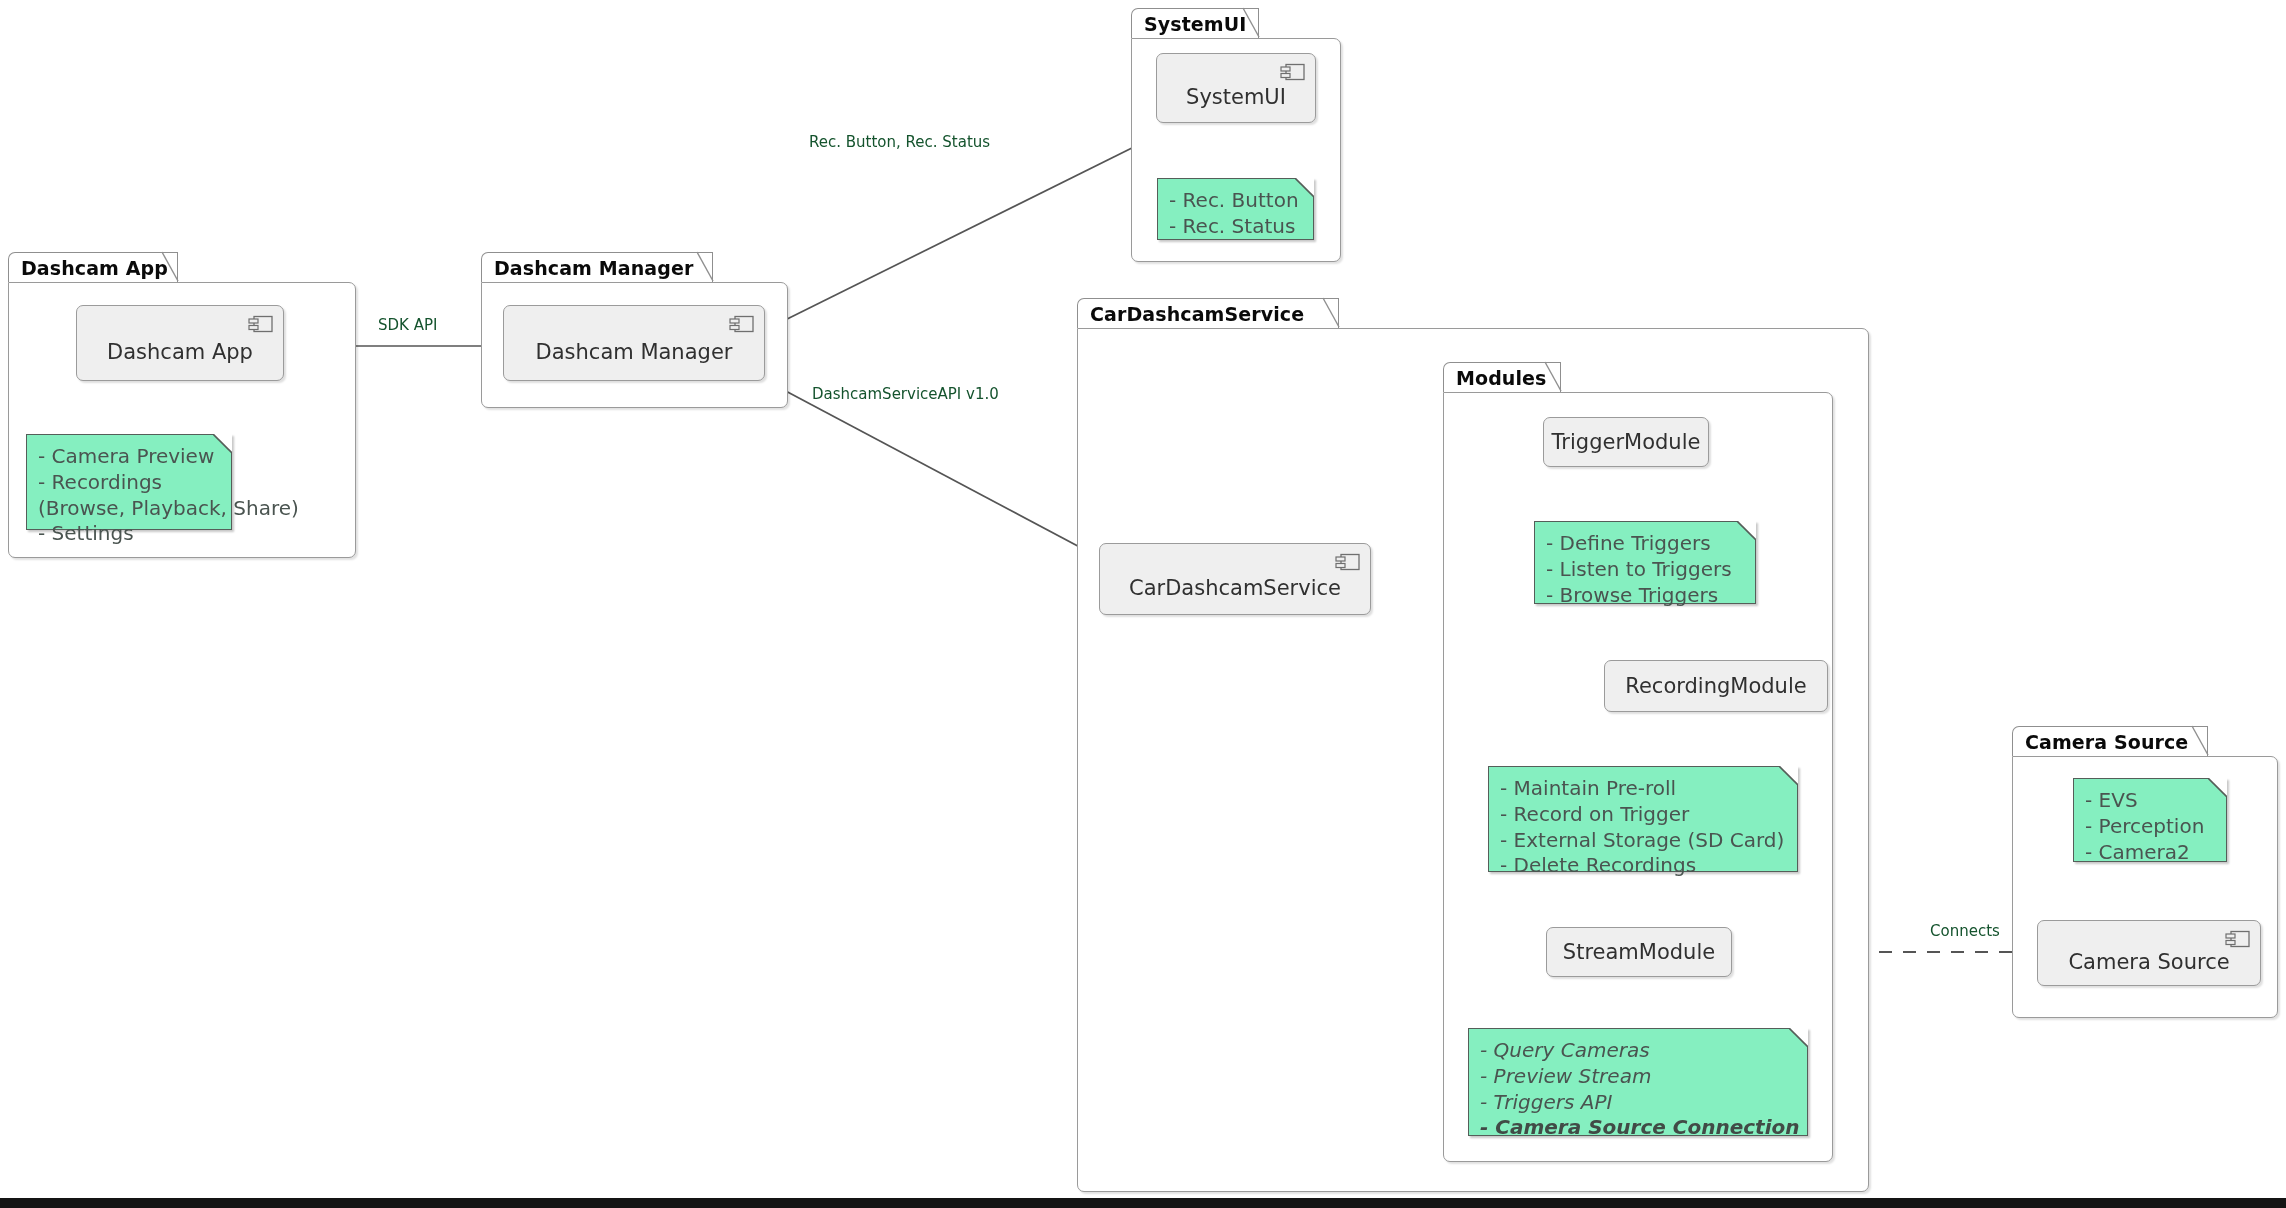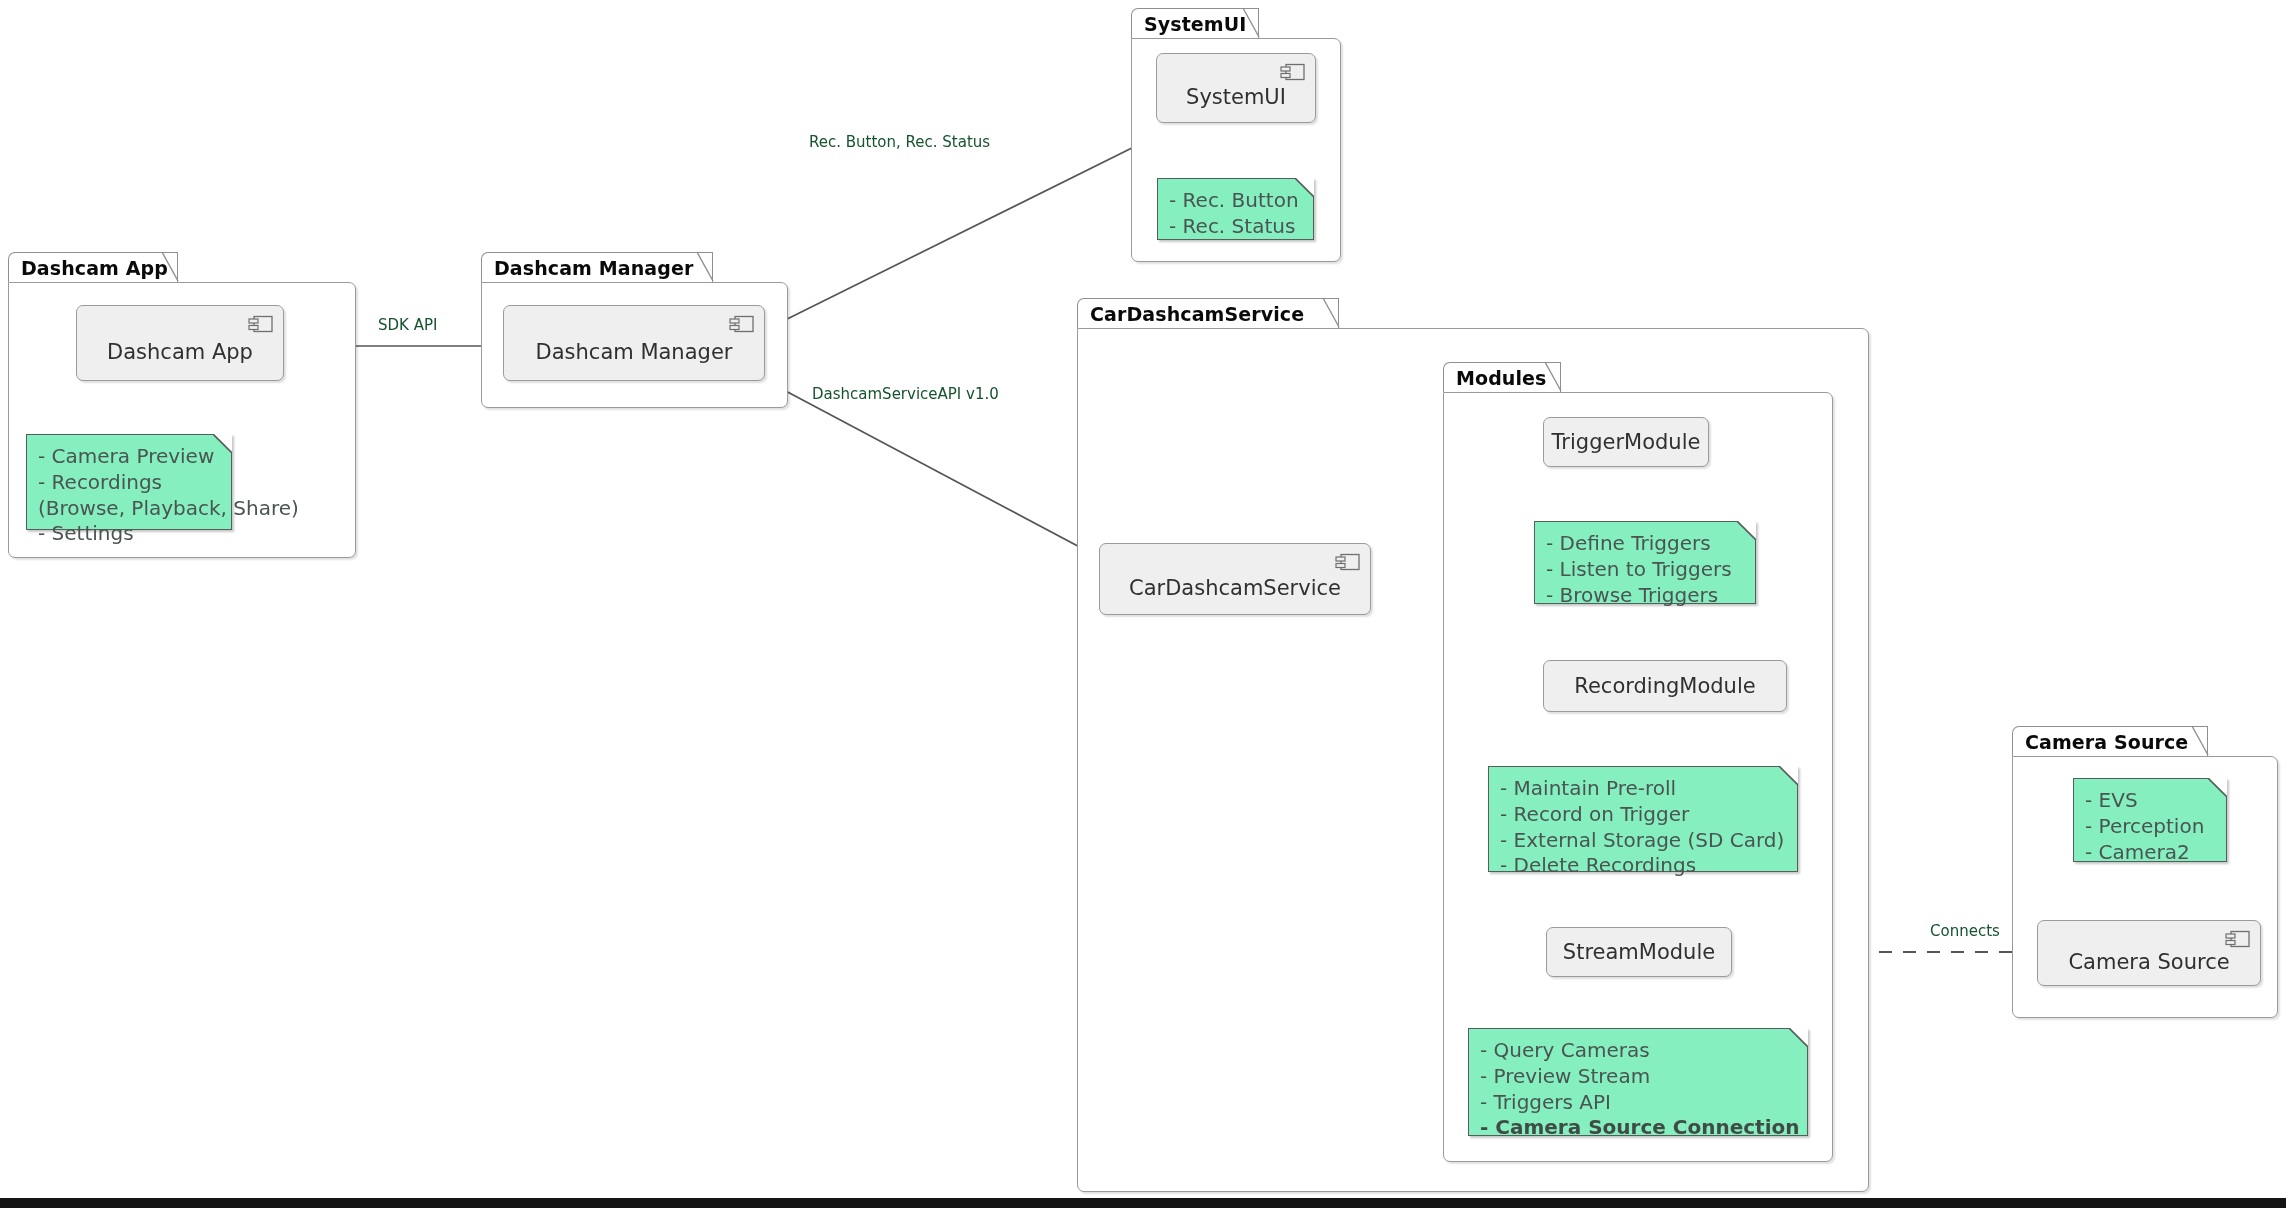--- a/index.html
+++ b/index.html
@@ -290,38 +290,38 @@
   <div class="note" style="left:1534px; top:521px; width:222px; height:83px;">
     <svg class="note-fold" viewBox="0 0 19 19">
       <path d="M0,0 L19,19 L19,0 Z" fill="#ffffff" stroke="none"></path>
       <path d="M0,0 L19,19" stroke="#555e59" stroke-width="1.6" fill="none"></path>
     </svg>
     <div class="note-line">- Define Triggers</div>
     <div class="note-line">- Listen to Triggers</div>
     <div class="note-line">- Browse Triggers</div>
   </div>
 
-  <div class="comp" style="left:1543px; top:660px; width:244px; height:52px;">
+  <div class="comp" style="left:1604px; top:660px; width:224px; height:52px;">
     <div class="comp-label">RecordingModule</div>
   </div>
   <div class="note" style="left:1488px; top:766px; width:310px; height:106px;">
     <svg class="note-fold" viewBox="0 0 19 19">
       <path d="M0,0 L19,19 L19,0 Z" fill="#ffffff" stroke="none"></path>
       <path d="M0,0 L19,19" stroke="#555e59" stroke-width="1.6" fill="none"></path>
     </svg>
     <div class="note-line">- Maintain Pre-roll</div>
     <div class="note-line">- Record on Trigger</div>
     <div class="note-line">- External Storage (SD Card)</div>
     <div class="note-line">- Delete Recordings</div>
   </div>
 
   <div class="comp" style="left:1546px; top:927px; width:186px; height:50px;">
     <div class="comp-label">StreamModule</div>
   </div>
-  <div class="note" style="left:1468px; top:1028px; width:340px; height:108px;">
+  <div class="note" style="left:1468px; top:1028px; width:340px; height:108px;font-style:italic;">
     <svg class="note-fold" viewBox="0 0 19 19">
       <path d="M0,0 L19,19 L19,0 Z" fill="#ffffff" stroke="none"></path>
       <path d="M0,0 L19,19" stroke="#555e59" stroke-width="1.6" fill="none"></path>
     </svg>
     <div class="note-line">- Query Cameras</div>
     <div class="note-line">- Preview Stream</div>
     <div class="note-line">- Triggers API</div>
     <div class="note-line bold">- Camera Source Connection</div>
   </div>
 

